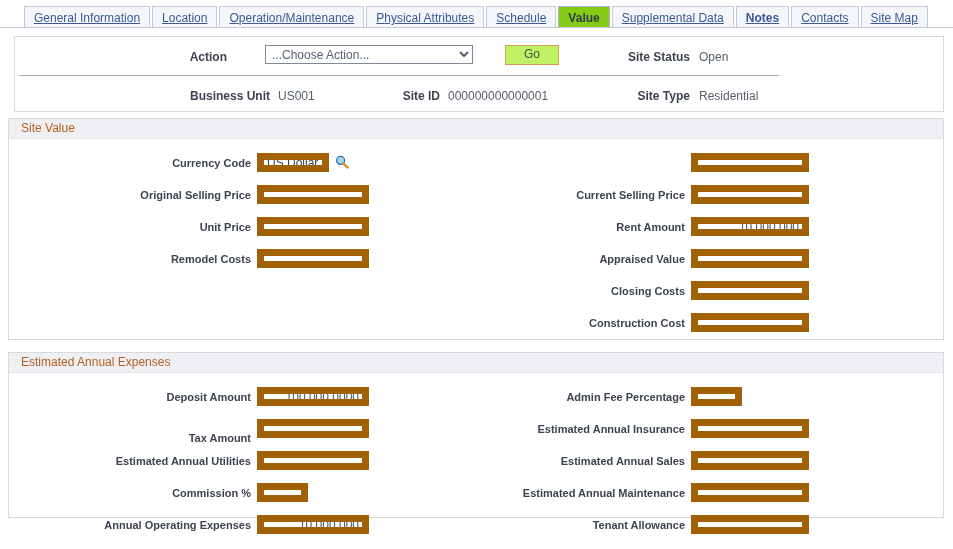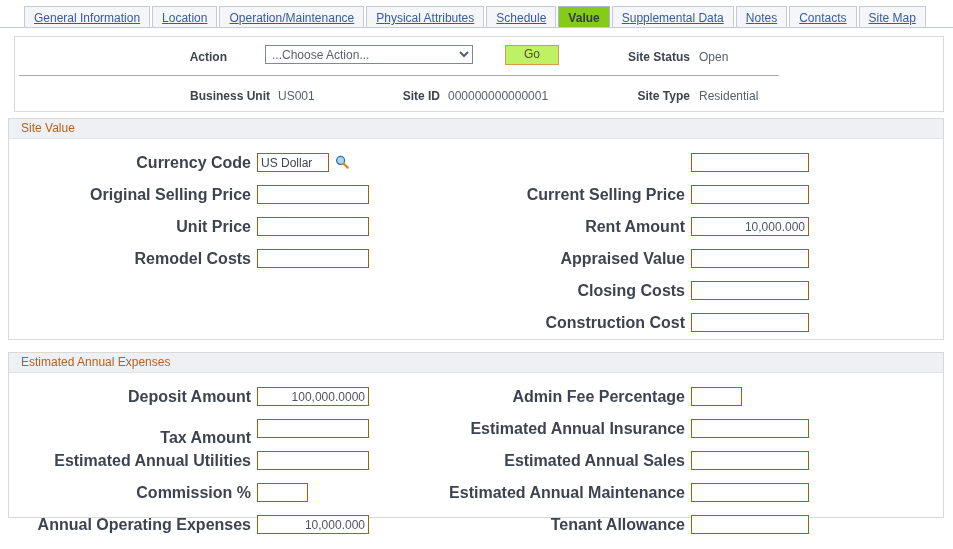--- a/index.html
+++ b/index.html
@@ -117,28 +117,28 @@
     color:#b5601f;
     font-size:12px;
   }
   .group-body{position:relative;}
 
   .flabel{
     position:absolute;
     text-align:right;
     font-weight:bold;
     color:#3d4450;
-    font-size:16px;
+    font-size:11px;
     white-space:nowrap;
     line-height:14px;
   }
   input.tf{
     position:absolute;
     height:19px;
-    border:1px solid #a16207;
+    border:7px solid #a16207;
     background:#ffffff;
     font-family:"Liberation Sans", sans-serif;
     font-size:12px;
     color:#4d5562;
     box-sizing:border-box;
     padding:0 3px;
     text-align:right;
   }
   input.tf.txtleft{text-align:left;color:#3d4450;}
   .lookup{
@@ -152,21 +152,21 @@
 
 <div class="tabbar" id="tabbar">
 
 <div class="tab"><span class="lbl" style="text-decoration: none;"><span style="text-decoration: underline;"></span><u>G</u><span style="text-decoration: underline;">eneral Information</span></span></div>
     <div class="tab"><span class="lbl" style="text-decoration: none;"><span style="text-decoration: underline;"></span><u>L</u><span style="text-decoration: underline;">ocation</span></span></div>
     <div class="tab"><span class="lbl" style="text-decoration: none;"><span style="text-decoration: underline;"></span><u>O</u><span style="text-decoration: underline;">peration/Maintenance</span></span></div>
     <div class="tab"><span class="lbl" style="text-decoration: none;"><span style="text-decoration: underline;"></span><u>P</u><span style="text-decoration: underline;">hysical Attributes</span></span></div>
     <div class="tab"><span class="lbl" style="text-decoration: none;"><span style="text-decoration: underline;"></span><u>S</u><span style="text-decoration: underline;">chedule</span></span></div>
     <div class="tab active"><span class="lbl">Value</span></div>
     <div class="tab"><span class="lbl" style="text-decoration: none;"><span style="text-decoration: underline;"></span><u>S</u><span style="text-decoration: underline;">upplemental Data</span></span></div>
-    <div class="tab"><span class="lbl" style="text-decoration: none;"><span style="text-decoration: underline;"></span><u>N</u><span style="text-decoration: underline;">otes</span></span></div>
+    <div class="tab"><span class="lbl" style="text-decoration: none; font-weight: bold;"><span style="text-decoration: underline;"></span><u>N</u><span style="text-decoration: underline;">otes</span></span></div>
     <div class="tab"><span class="lbl" style="text-decoration: none;"><span style="text-decoration: underline;"></span><u>C</u><span style="text-decoration: underline;">ontacts</span></span></div>
     <div class="tab"><span class="lbl">Site Map</span></div>
     <div class="tabline"></div>
   </div>
 
 <div class="header-panel">
   <div class="hdr-row">
     <div class="lbl-right" style="left:120px;top:13px;width:92px;">Action</div>
     <select class="ddl" style="left:250px;top:8px;width:208px;">
       <option>...Choose Action...</option>

